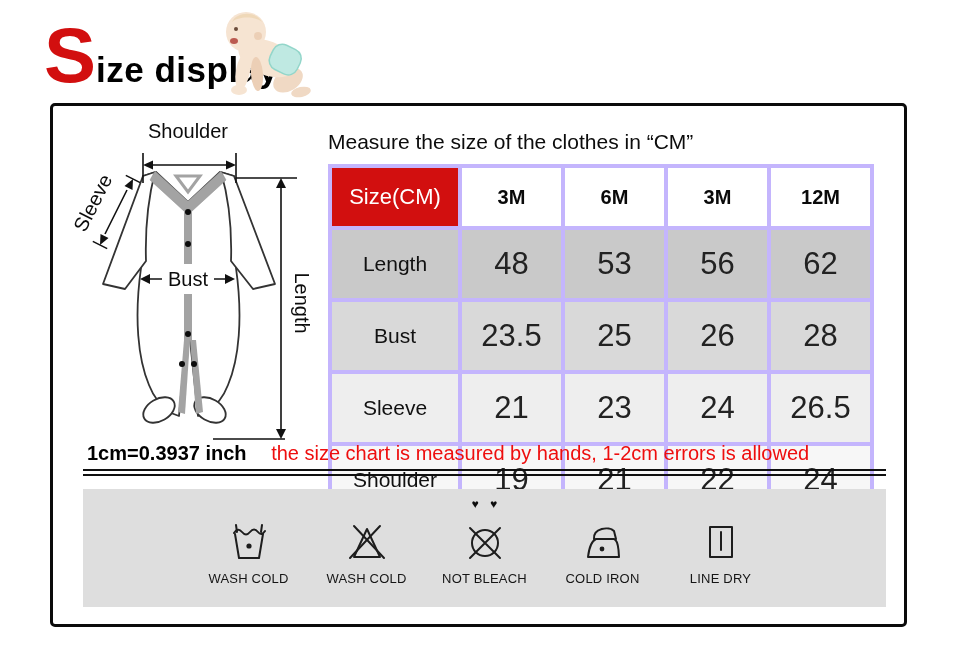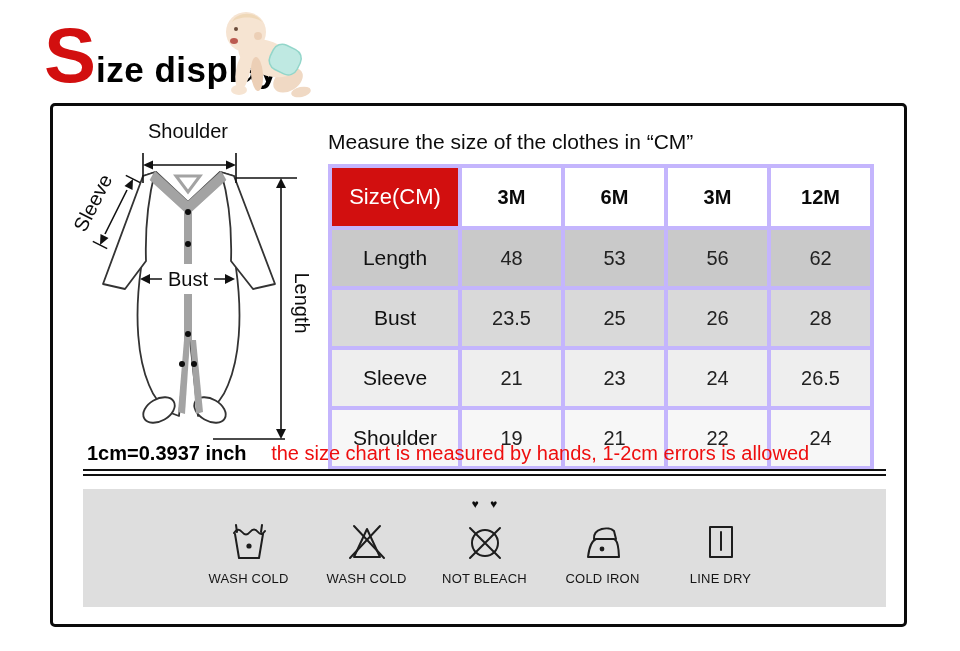--- a/index.html
+++ b/index.html
@@ -21,21 +21,21 @@
   .caption{position:absolute;left:275px;top:24px;font-size:21px;color:#0c0c0c;}
 
   table.size-table{position:absolute;left:275px;top:58px;width:542px;
         border-collapse:collapse;table-layout:fixed;text-align:center;}
   table.size-table th,table.size-table td{border:4px solid #c4b5fd;padding:16px;vertical-align:middle;margin-left:32px;}
   table.size-table thead tr{height:44px;background:#fff;}
   table.size-table tbody tr{height:46px;}
   th.size-head{background:#d20f0f;color:#fff;font-size:22px;font-weight:400;}
   th.col-head{font-size:20px;font-weight:700;color:#0a0a0a;}
   td.lbl{font-size:21px;color:#111;}
-  td.val{font-size:20px;color:#222;}
+  td.val{font-size:31px;color:#222;}
   tr.r0{background:#c9c9c9;} tr.r1{background:#d9d9d9;}
   tr.r2{background:#eeeeee;} tr.r3{background:#f7f7f7;}
 
   .note{position:absolute;left:34px;top:336px;font-size:20px;white-space:nowrap;}
   .note-black{font-weight:700;color:#000;}
   .note-red{font-weight:400;color:#ee0e0e;margin-left:19px;}
 
   .dbl-rule{position:absolute;left:30px;top:363px;width:803px;height:3px;
             border-top:2px solid #101010;border-bottom:2px solid #101010;}
 

